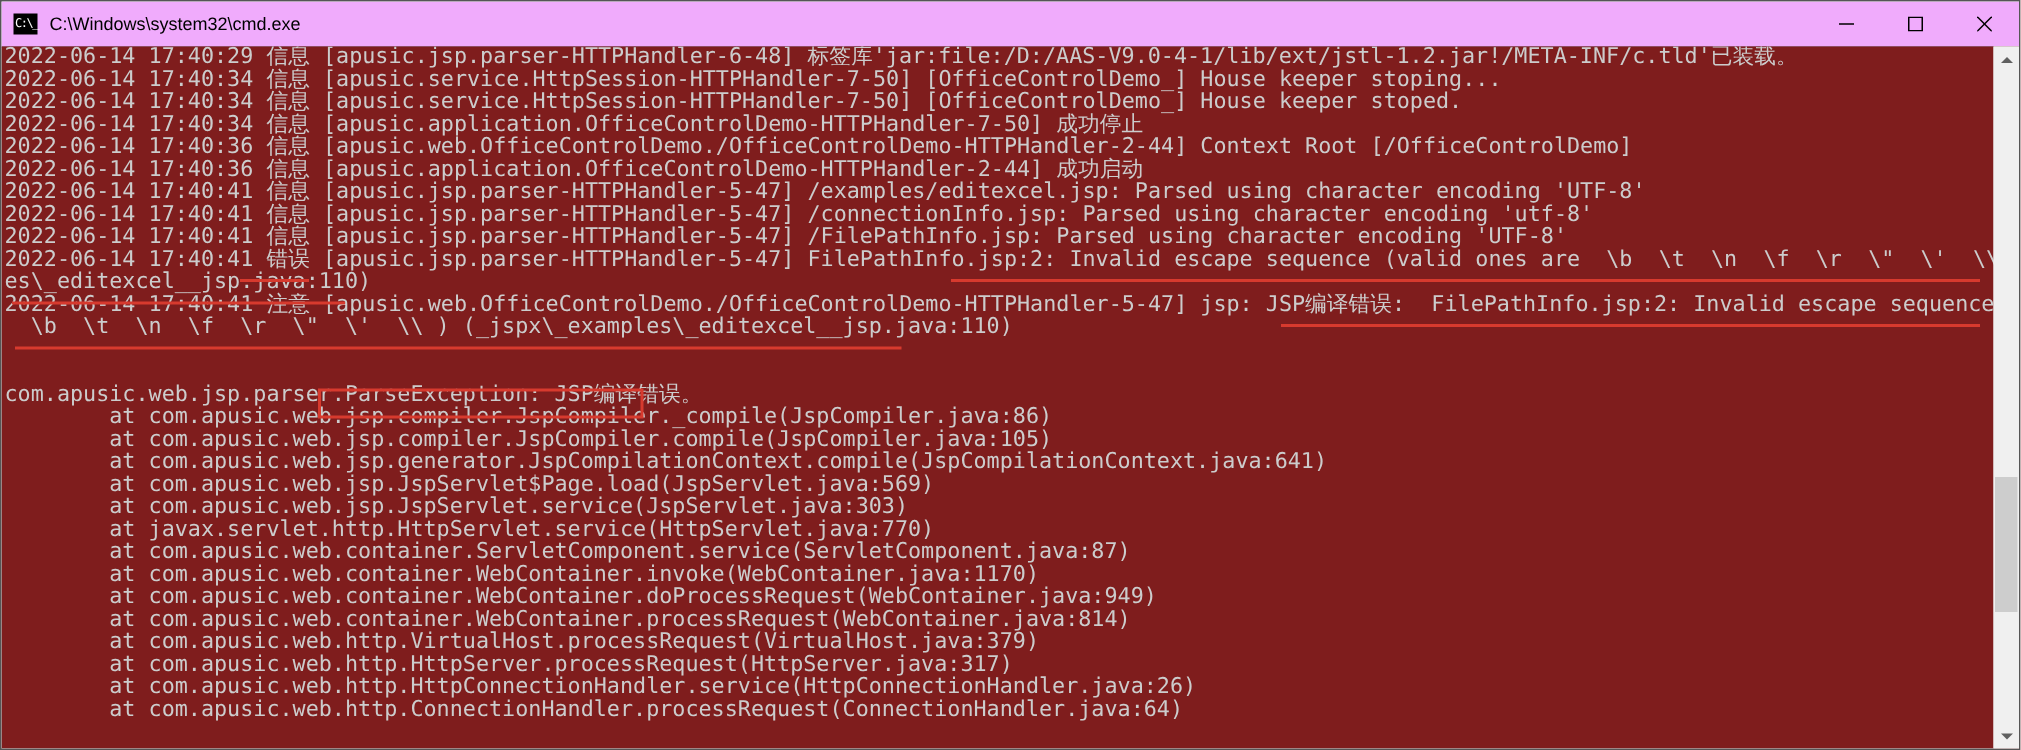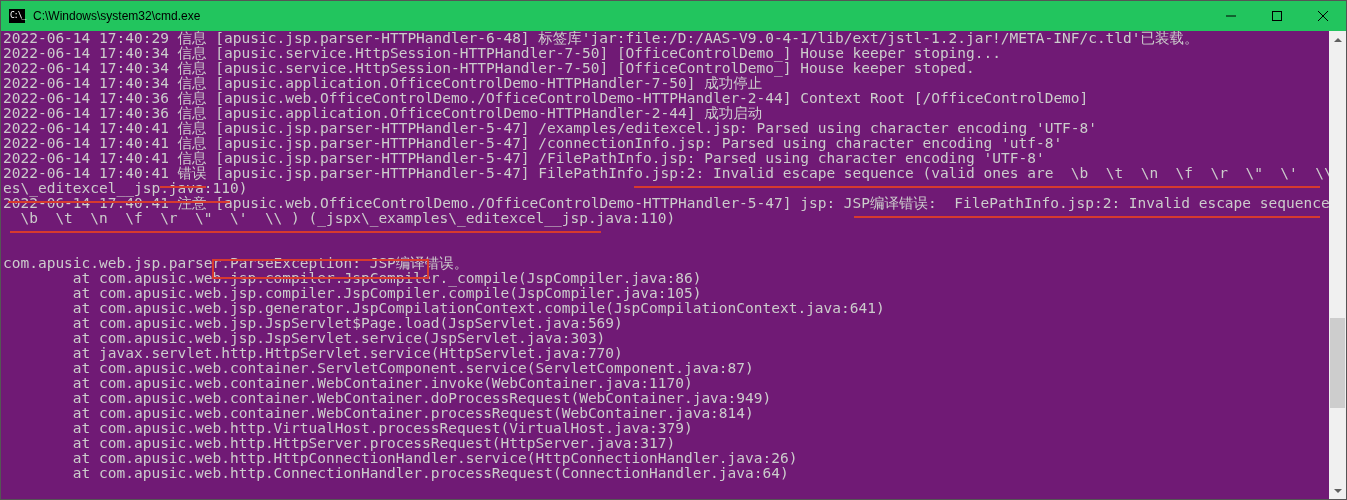--- a/index.html
+++ b/index.html
@@ -1,24 +1,24 @@
 <!DOCTYPE html>
 <html><head>
 <meta charset="utf-8">
 <style>
   html,body{margin:0;padding:0;background:#fff;font-family:"Segoe UI",Arial,sans-serif;}
   .window{width:1347px;height:500px;background:#fff;box-sizing:border-box;position:relative;overflow:hidden;border:1px solid #555;}
-  .titlebar{height:30px;background:#22c55e;display:flex;align-items:center;border-bottom:1px solid #555;}
+  .titlebar{height:30px;background:#f0abfc;display:flex;align-items:center;border-bottom:1px solid #555;}
   .titlebar .app-icon{width:16px;height:14px;margin-left:8px;margin-right:8px;background:#000;position:relative;display:inline-block;}
   .titlebar .app-icon::after{content:"C:\\_";position:absolute;color:#fff;font:8px/14px Consolas,monospace;left:1px;top:0;letter-spacing:-1px;}
   .titlebar .title{font-size:12px;color:#000;flex:0 0 auto;}
   .titlebar .spacer{flex:1 1 auto;}
   .winbtn{width:46px;height:30px;display:flex;align-items:center;justify-content:center;color:#000;}
   .winbtn svg{width:10px;height:10px;stroke:#000;stroke-width:1;fill:none;}
-  .console{position:absolute;top:30px;left:0;right:0;bottom:0;background:#701a75;overflow:hidden;}
+  .console{position:absolute;top:30px;left:0;right:0;bottom:0;background:#7f1d1d;overflow:hidden;}
   .console-inner{padding:0 2px;font:14.5px/15px "NSimSun","SimSun","Consolas",monospace;color:#ccc;white-space:pre;letter-spacing:0px;}
   .console-line{position:relative;height:15px;}
   .u-red{position:absolute;height:2px;background:#d73a2e;pointer-events:none;}
   .box-red{position:absolute;border:2px solid #d73a2e;pointer-events:none;box-sizing:border-box;}
   .scrollbar{position:absolute;top:30px;right:0;width:17px;bottom:0;background:#f0f0f0;display:flex;flex-direction:column;}
   .sb-btn{height:17px;background:#f0f0f0;display:flex;align-items:center;justify-content:center;}
   .sb-btn svg{width:8px;height:8px;fill:#606060;}
   .sb-track{flex:1;background:#f0f0f0;position:relative;}
   .sb-thumb{position:absolute;left:1px;right:1px;top:270px;height:90px;background:#cdcdcd;}
 </style>

